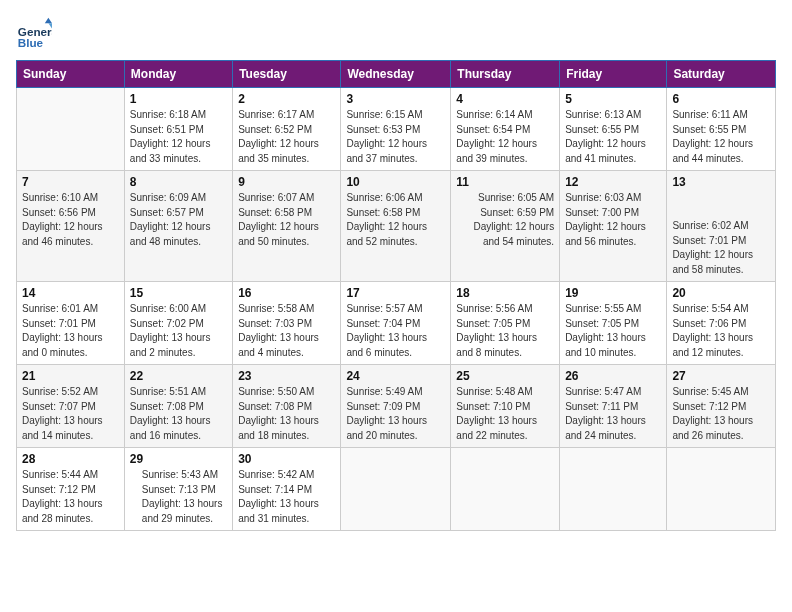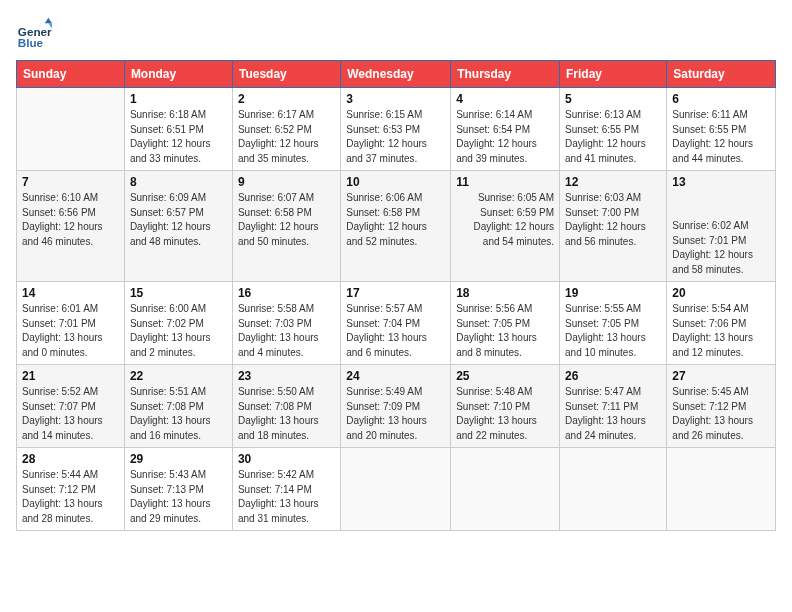--- a/index.html
+++ b/index.html
@@ -42,21 +42,21 @@
       color: #333;
       margin-top: 2px;
     }
     .calendar {
       width: 100%;
       border-collapse: collapse;
       margin-top: 8px;
       font-size: 11px;
     }
     .calendar th {
-      background-color: #ef4444;
+      background-color: #701a75;
       color: #fff;
       text-align: left;
       padding: 6px 6px;
       font-size: 12px;
       font-weight: bold;
       border: 1px solid #2e6db4;
     }
     .calendar td {
       border: 1px solid #ccc;
       vertical-align: top;
@@ -312,21 +312,21 @@
       <tr>
         <td>
           <div class="day-num">28</div>
           <div class="day-info" style="white-space: pre-line;">Sunrise: 5:44 AM
 Sunset: 7:12 PM
 Daylight: 13 hours
 and 28 minutes.</div>
         </td>
         <td>
           <div class="day-num">29</div>
-          <div class="day-info" style="white-space: pre-line;">Sunrise: 5:43 AM
+          <div class="day-info" style="white-space: pre-line; margin-left: 12px;">Sunrise: 5:43 AM
 Sunset: 7:13 PM
 Daylight: 13 hours
 and 29 minutes.</div>
         </td>
         <td>
           <div class="day-num">30</div>
           <div class="day-info" style="white-space: pre-line;">Sunrise: 5:42 AM
 Sunset: 7:14 PM
 Daylight: 13 hours
 and 31 minutes.</div>

